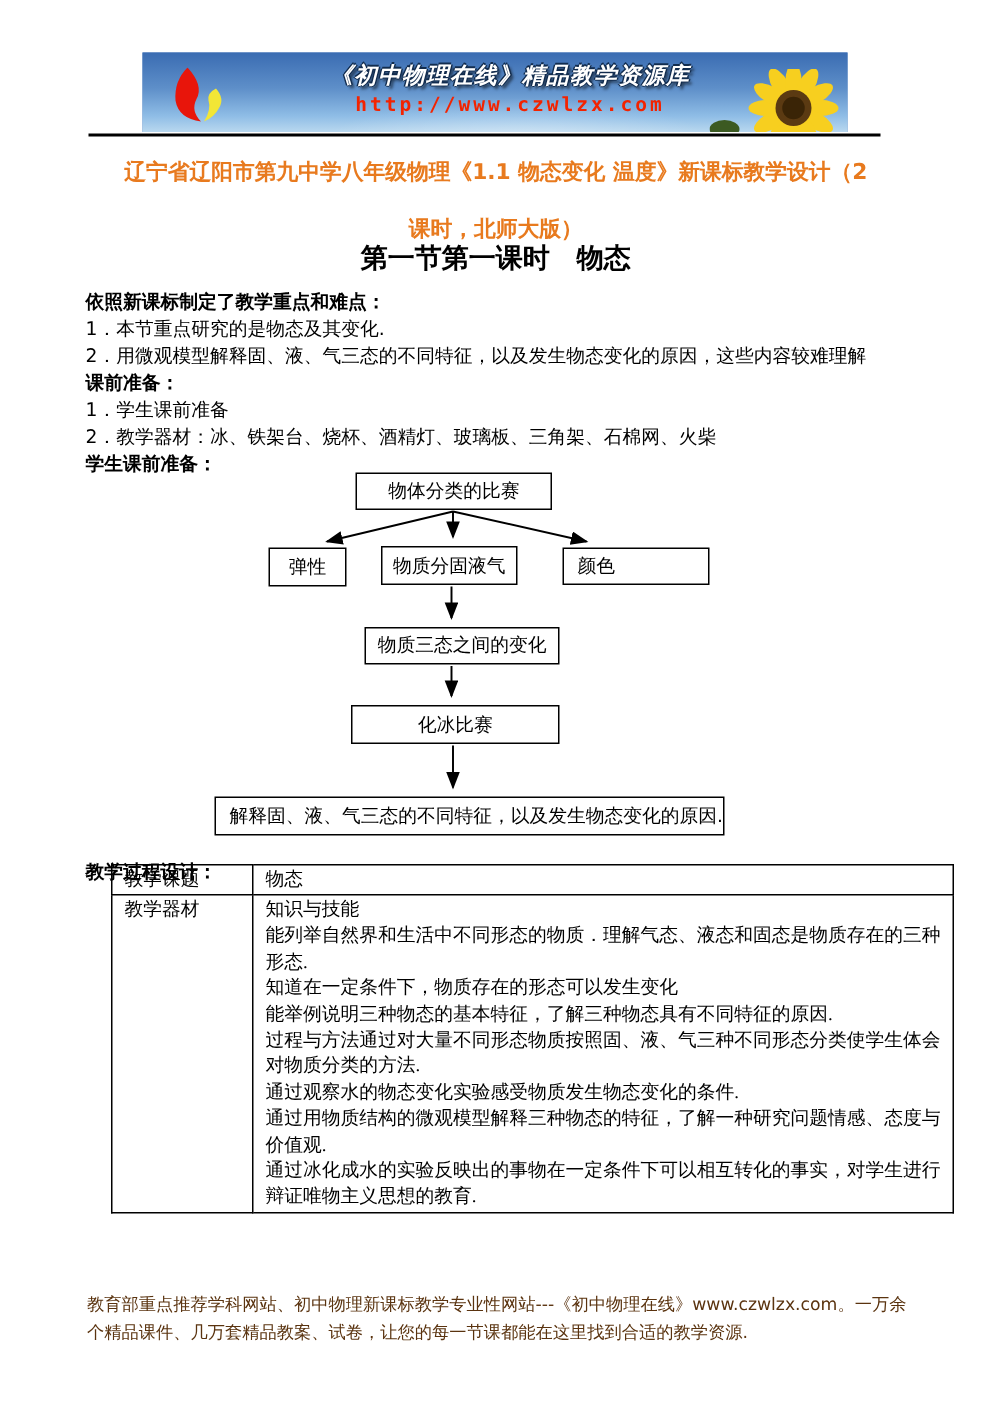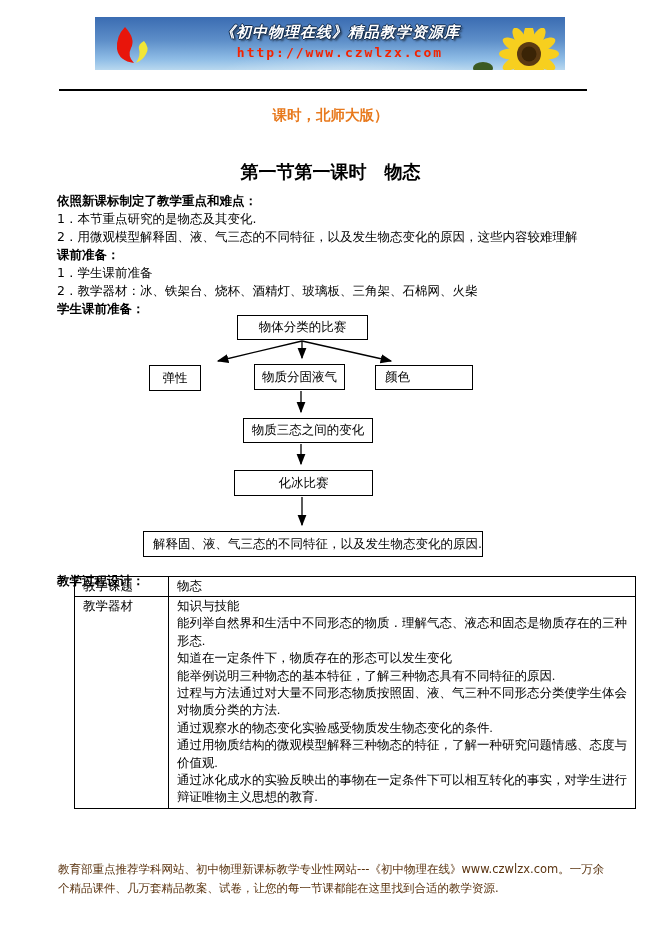--- a/index.html
+++ b/index.html
@@ -1,20 +1,20 @@
 <!DOCTYPE html>
 <html><head>
 <meta charset="utf-8">
 <style>
   html,body{margin:0;padding:0;background:#fff;}
   #page{position:relative;width:661px;height:936px;background:#fff;overflow:hidden;
         font-family:"DejaVu Sans",sans-serif;color:#000;}
 
   
-  .banner{position:absolute;left:95px;top:17px;width:470px;height:53px;
+  .banner{position:absolute;left:95px;top:35px;width:470px;height:53px;
           background:linear-gradient(to bottom,#3a6cb2 0%,#5e8fc9 45%,#8fbde6 80%,#b9d8ef 100%);
           background-color:#4a7cc0;overflow:hidden;}
   .banner-cloud{position:absolute;left:120px;top:30px;width:260px;height:30px;
           background:radial-gradient(ellipse at 50% 100%,rgba(255,255,255,.35),rgba(255,255,255,0) 70%);}
   .banner-title{position:absolute;left:100px;top:6px;width:290px;text-align:center;
           font-size:15px;font-weight:bold;font-style:italic;color:#fff;letter-spacing:1px;
           text-shadow:1px 0 #122c4e,-1px 0 #122c4e,0 1px #122c4e,0 -1px #122c4e,2px 2px 2px rgba(0,0,0,.6);
           white-space:nowrap;}
   .banner-url{position:absolute;left:100px;top:28px;width:290px;text-align:center;
           font-size:13px;font-weight:bold;color:#f32300;letter-spacing:2px;
@@ -85,20 +85,21 @@
         </g>
         <circle cx="0" cy="0" r="12" fill="#5b3a12"></circle>
         <circle cx="0" cy="0" r="7.5" fill="#3a2406"></circle>
       </g>
     </svg>
   </div>
 
   <div class="rule"></div>
 
   <div class="doc-title">
+    <div>辽宁省辽阳市第九中学八年级物理《1.1 物态变化 温度》新课标教学设计（2</div>
     <div>课时，北师大版）</div>
   </div>
 
   <div class="section-heading">第一节第一课时　物态</div>
 
   <div class="intro">
     <div class="b">依照新课标制定了教学重点和难点：</div>
     <div>1．本节重点研究的是物态及其变化.</div>
     <div>2．用微观模型解释固、液、气三态的不同特征，以及发生物态变化的原因，这些内容较难理解</div>
     <div class="b">课前准备：</div>
@@ -117,21 +118,21 @@
       <line x1="302" y1="341" x2="218" y2="361" marker-end="url(#arr)"></line>
       <line x1="302" y1="341" x2="302" y2="358" marker-end="url(#arr)"></line>
       <line x1="302" y1="341" x2="391" y2="361" marker-end="url(#arr)"></line>
       <line x1="301" y1="391" x2="301" y2="412" marker-end="url(#arr)"></line>
       <line x1="301" y1="444" x2="301" y2="464" marker-end="url(#arr)"></line>
       <line x1="302" y1="497" x2="302" y2="525" marker-end="url(#arr)"></line>
     </g>
   </svg>
 
   <div class="fbox" style="left:237px;top:315px;width:131px;height:25px;">物体分类的比赛</div>
-  <div class="fbox" style="left:149px;top:365px;width:52px;height:26px;">弹性</div>
+  <div class="fbox" style="left:179px;top:365px;width:52px;height:26px;">弹性</div>
   <div class="fbox" style="left:254px;top:364px;width:91px;height:26px;">物质分固液气</div>
   <div class="fbox left-text" style="left:375px;top:365px;width:98px;height:25px;">颜色</div>
   <div class="fbox" style="left:243px;top:418px;width:130px;height:25px;">物质三态之间的变化</div>
   <div class="fbox" style="left:234px;top:470px;width:139px;height:26px;">化冰比赛</div>
   <div class="fbox left-text" style="left:143px;top:531px;width:340px;height:26px;">解释固、液、气三态的不同特征，以及发生物态变化的原因.</div>
 
   <div class="process-heading">教学过程设计：</div>
 
   <table class="ptable">
     <tbody>

